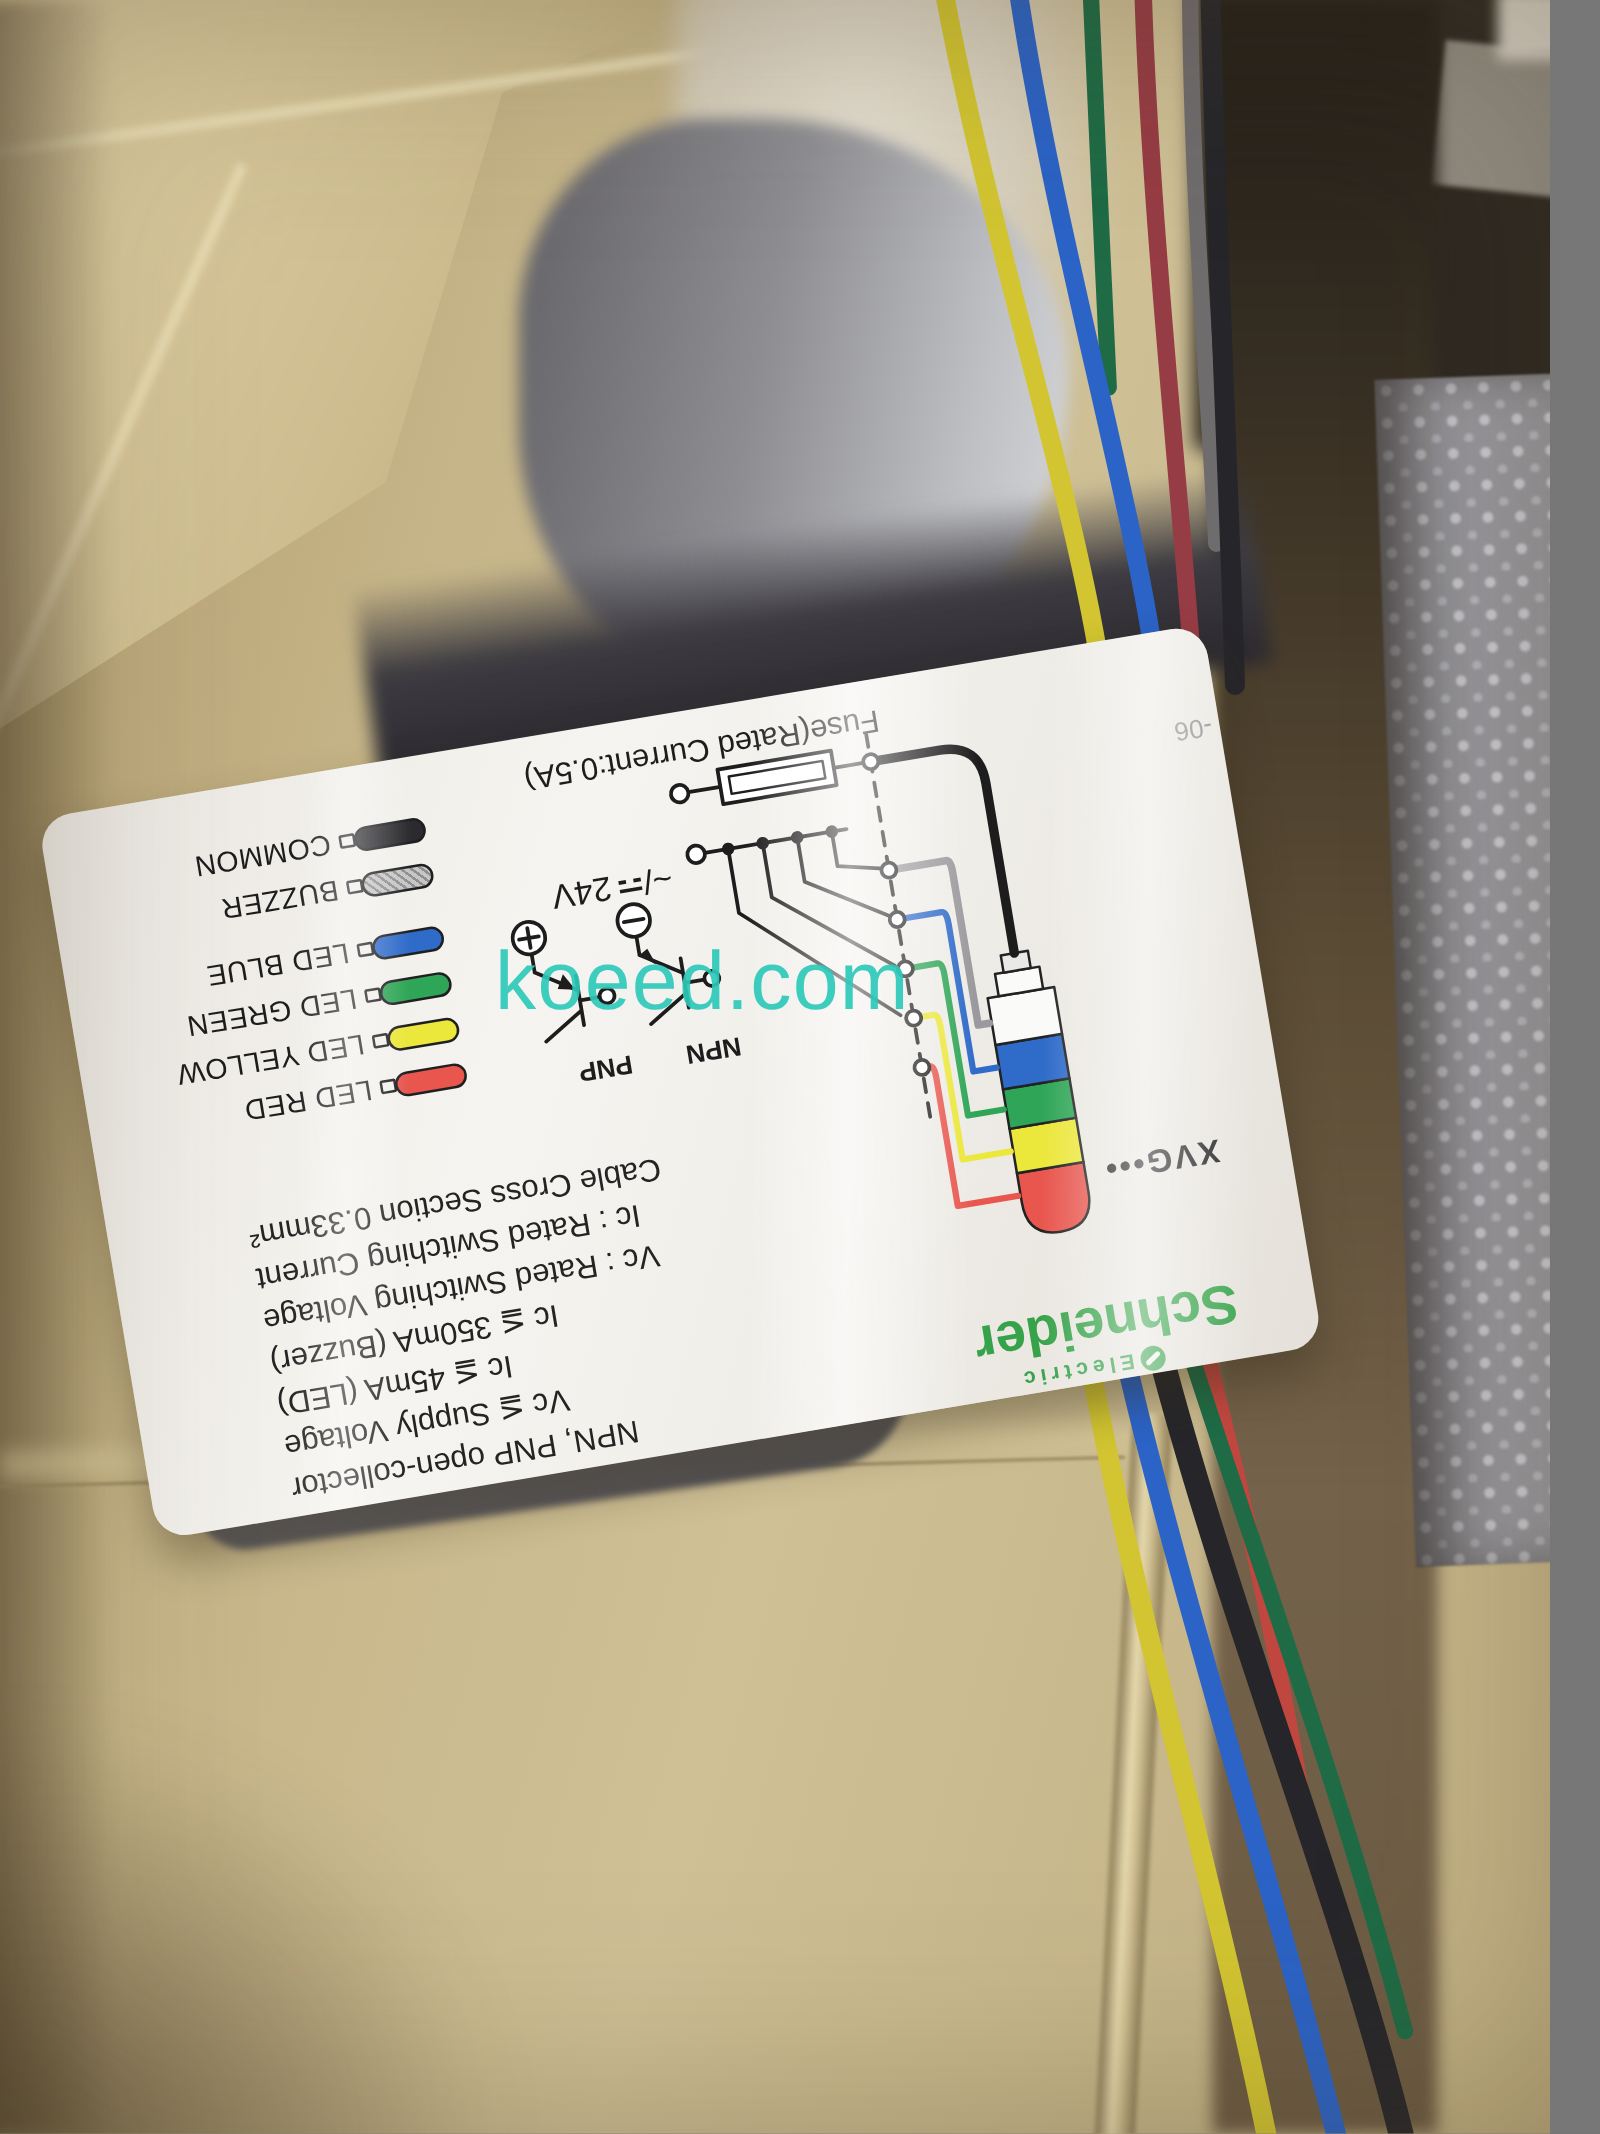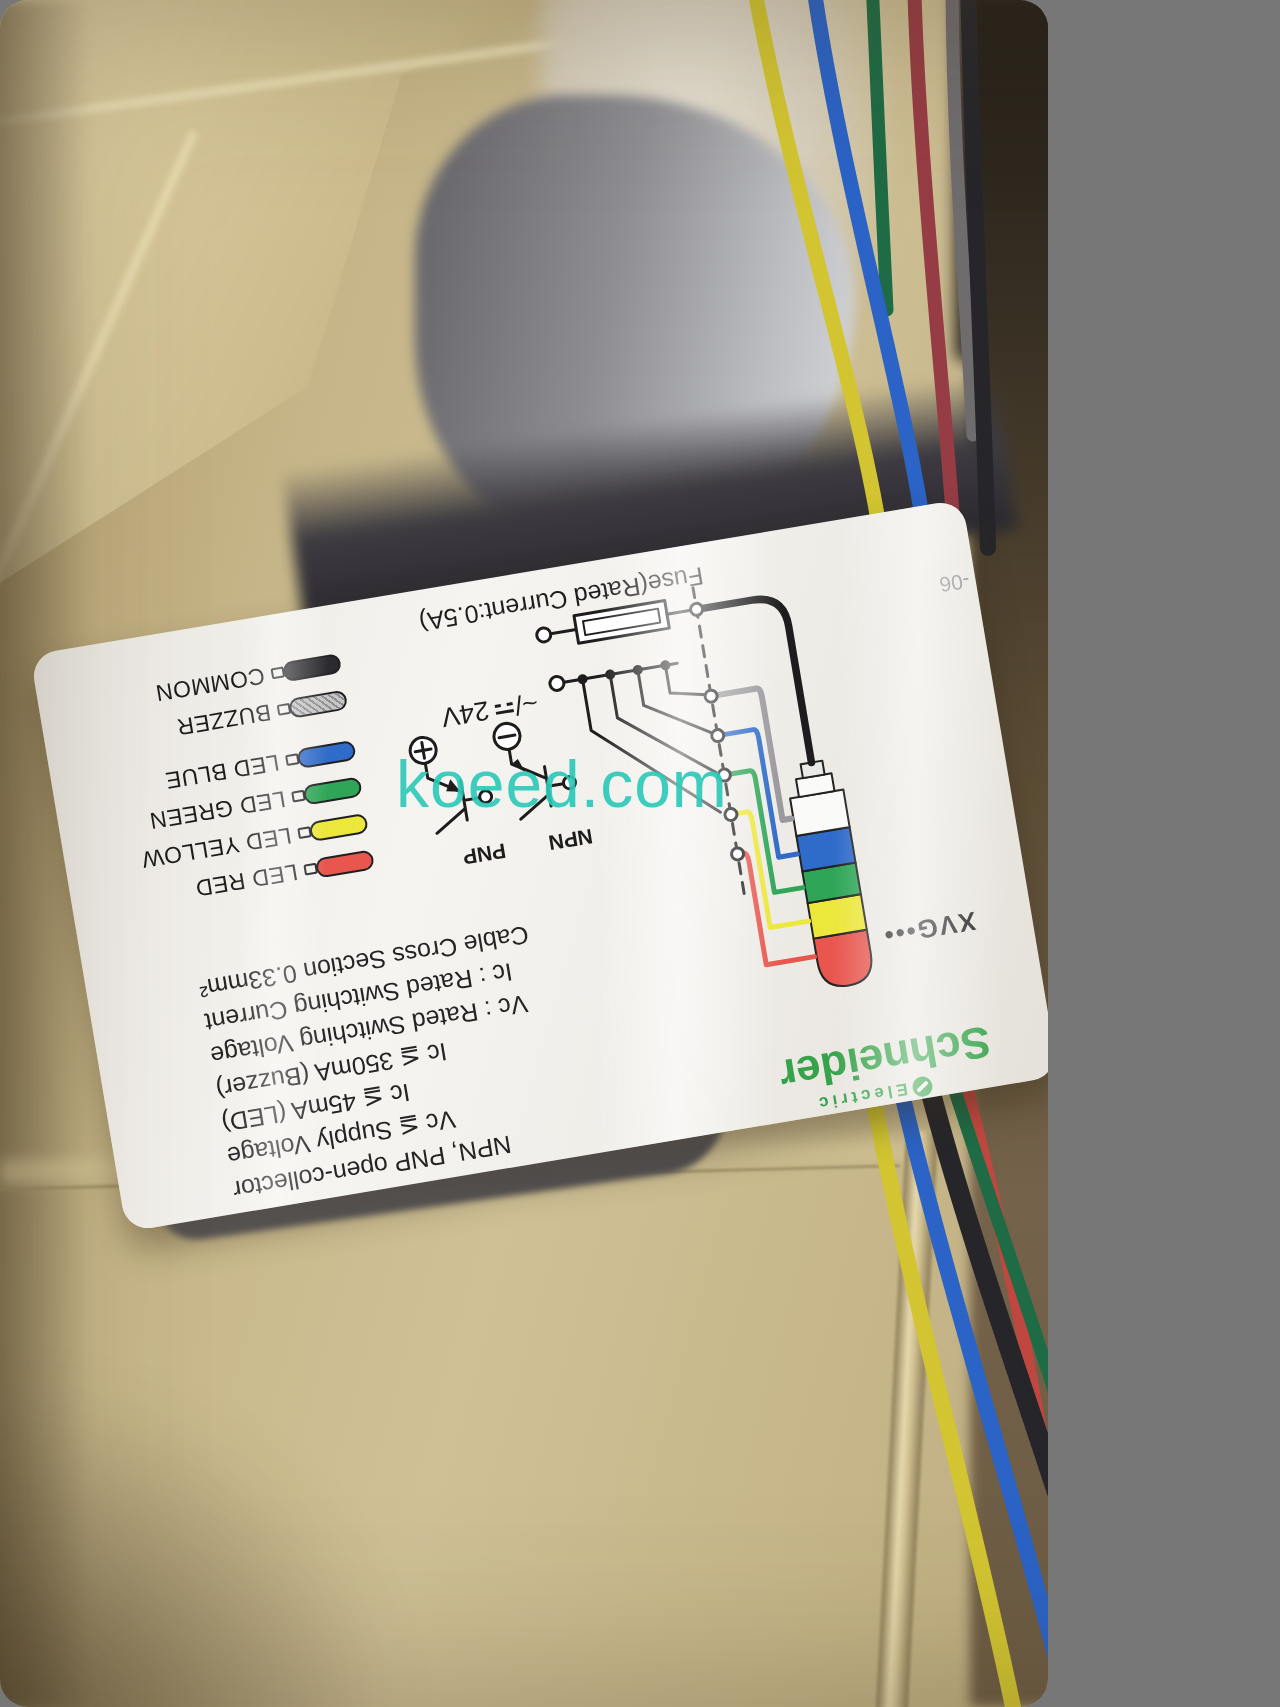--- a/index.html
+++ b/index.html
@@ -1,19 +1,19 @@
 <!DOCTYPE html>
 <html><head>
 <meta charset="utf-8">
 <style>
   html,body{margin:0;padding:0;background:#777;}
   *{box-sizing:border-box;}
-  .stage{position:relative;width:1048px;height:1707px;overflow:hidden;
+  .stage{position:relative;width:1240px;height:1707px;overflow:hidden;
          background:linear-gradient(105deg,#b19c6e 0%,#c6b588 28%,#cfc096 55%,#bfae80 100%);
-         font-family:"Liberation Sans","DejaVu Sans",sans-serif;border-radius:28px;}
+         font-family:"Liberation Sans","DejaVu Sans",sans-serif;}
   .abs{position:absolute;}
   
   .flap-tl{left:-30px;top:-30px;width:720px;height:800px;z-index:1;
            background:linear-gradient(115deg,#dccda2 8%,#cdbc8e 45%,#b39e70 82%);
            clip-path:polygon(0 0,92% 0,60% 13%,47% 52%,0 79%);filter:blur(3px);}
   .crease1{left:88px;top:110px;width:9px;height:500px;background:#ecdfb6;opacity:.8;
            transform:rotate(24deg);filter:blur(3px);z-index:1;}
   .crease2{left:-12px;top:78px;width:580px;height:9px;background:#eadfb6;opacity:.9;
            transform:rotate(-8deg);filter:blur(3px);z-index:1;}
   .left-shade{left:-50px;top:0;width:140px;height:1707px;z-index:1;

